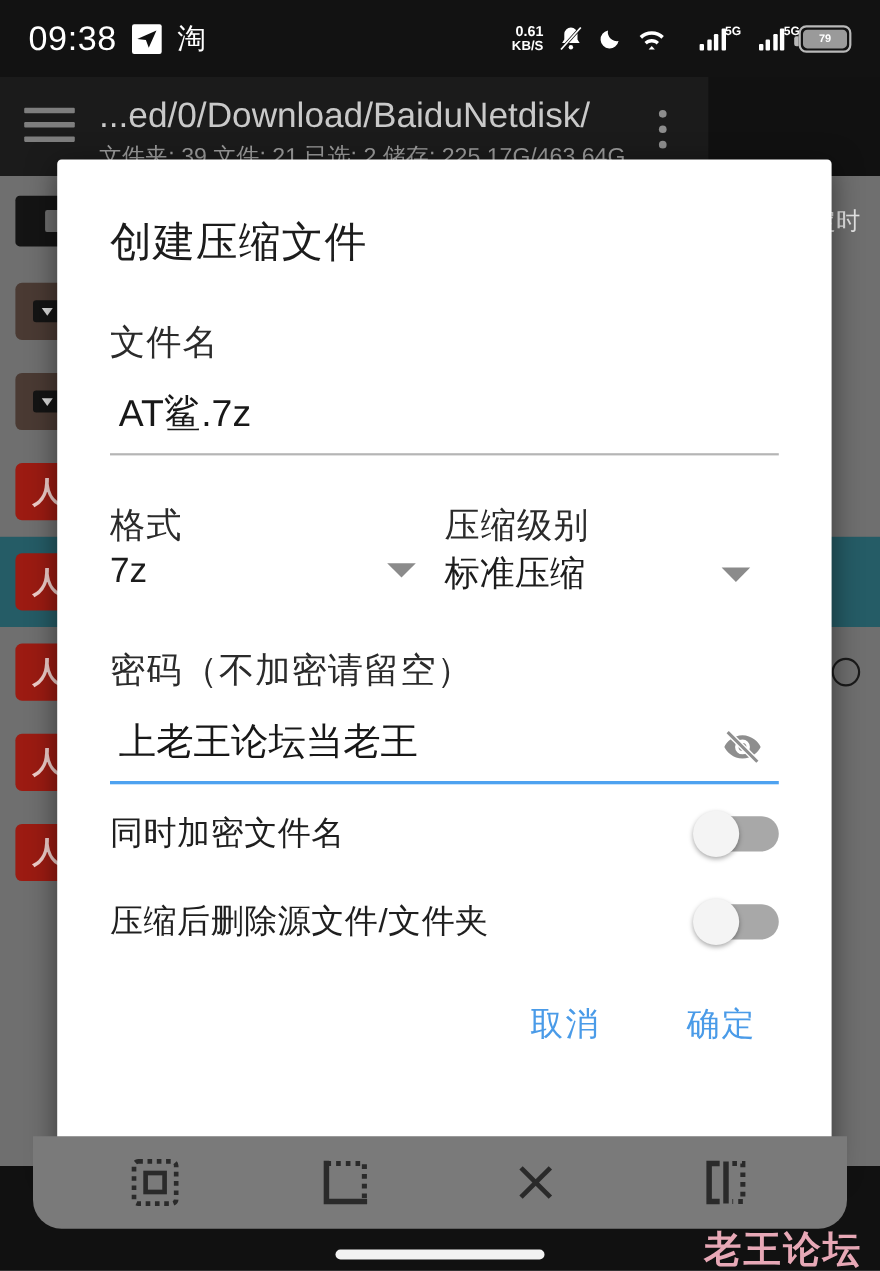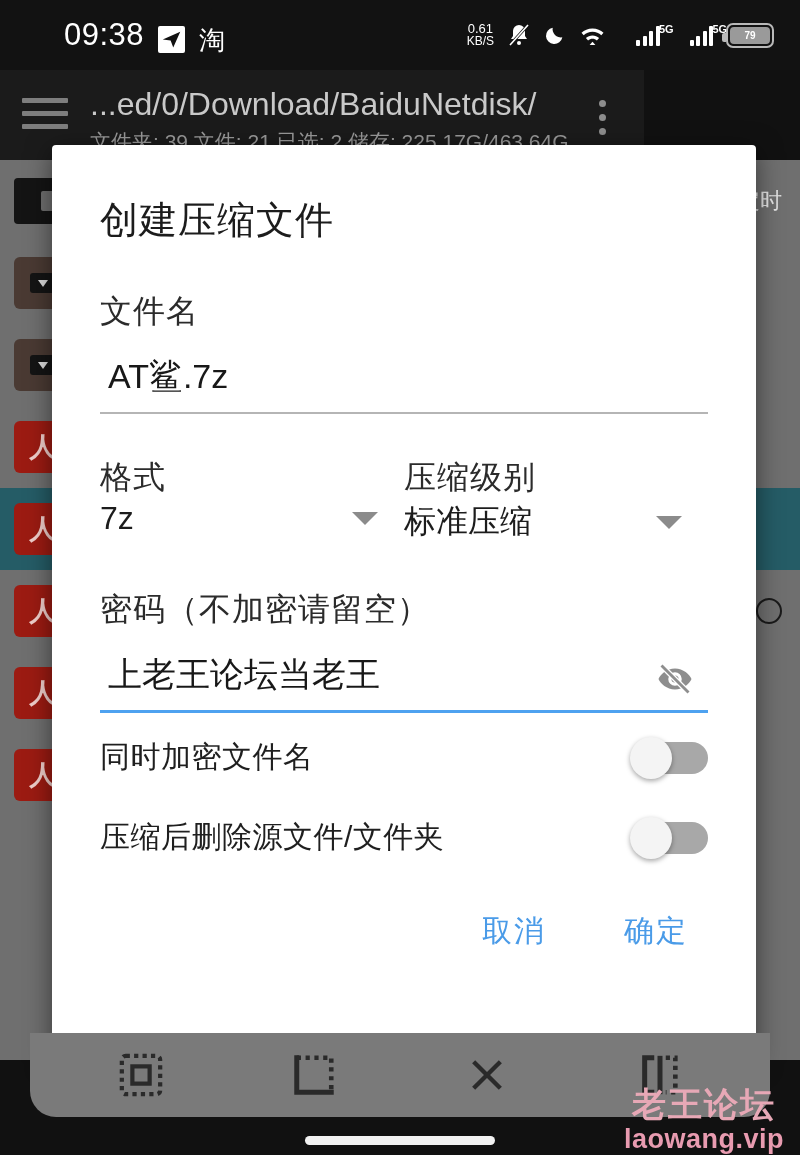--- a/index.html
+++ b/index.html
@@ -9,30 +9,30 @@
     background:#000; overflow:hidden;
   }
   #screen { position:relative; width:800px; height:1155px; background:#111; overflow:hidden; }
 
   
   #status-bar {
     position:absolute; top:0; left:0; width:800px; height:70px;
     background:#121212; display:flex; align-items:center;
     padding:0 26px; color:#f2f2f2;
   }
-  #status-left { display:flex; align-items:flex-end; gap:14px;margin-left:38px; }
+  #status-left { display:flex; align-items:center; gap:14px; }
   #clock { font-size:31px; letter-spacing:0.5px; font-weight:400; color:#fff; }
   .tiny-app-icon {
     width:27px; height:27px; background:#fff; display:flex;
     align-items:center; justify-content:center; border-radius:2px;
   }
   .tiny-app-icon svg { display:block; }
   #taobao-icon { font-size:26px; color:#fff; line-height:1; }
   #status-right { margin-left:auto; display:flex; align-items:center; gap:13px; }
-  #net-speed { font-size:13px; line-height:13px; text-align:center; font-weight:400; color:#fff; }
+  #net-speed { font-size:13px; line-height:13px; text-align:right; font-weight:700; color:#fff; }
   #net-speed div:last-child { font-size:12px; }
   .sicon { display:flex; align-items:center; }
   .sig { display:flex; align-items:flex-end; gap:2px; height:22px; position:relative; padding-left:17px;}
   .sig .bars { display:flex; align-items:flex-end; gap:2.5px; }
   .sig .bars i { display:block; width:4px; background:#fff; border-radius:1px; }
   .sig .bars i:nth-child(1){height:6px;}
   .sig .bars i:nth-child(2){height:10px;}
   .sig .bars i:nth-child(3){height:15px;}
   .sig .bars i:nth-child(4){height:20px;}
   .sig .g5 { position:absolute; left:0; top:0; font-size:11px; font-weight:700; color:#fff; line-height:11px;margin-left:40px;}
@@ -349,18 +349,17 @@
       <svg width="46" height="46" viewBox="0 0 24 24">
         <path d="M9 3 L4 3 L4 21 L9 21" fill="none" stroke="#2a2a2a" stroke-width="2.6"></path>
         <line x1="12" y1="2" x2="12" y2="22" stroke="#2a2a2a" stroke-width="2.6"></line>
         <path d="M15 3 L20 3 L20 21 L15 21" fill="none" stroke="#2a2a2a" stroke-width="2.4" stroke-dasharray="2.2 2.4"></path>
       </svg>
     </div>
   </div>
 
   <div id="watermark">
     <div id="wm-cn">老王论坛</div>
-    <div id="wm-url">laowang.vip</div>
   </div>
 
   <div id="gesture-bar"></div>
 
 </div>
 
 </body></html>

